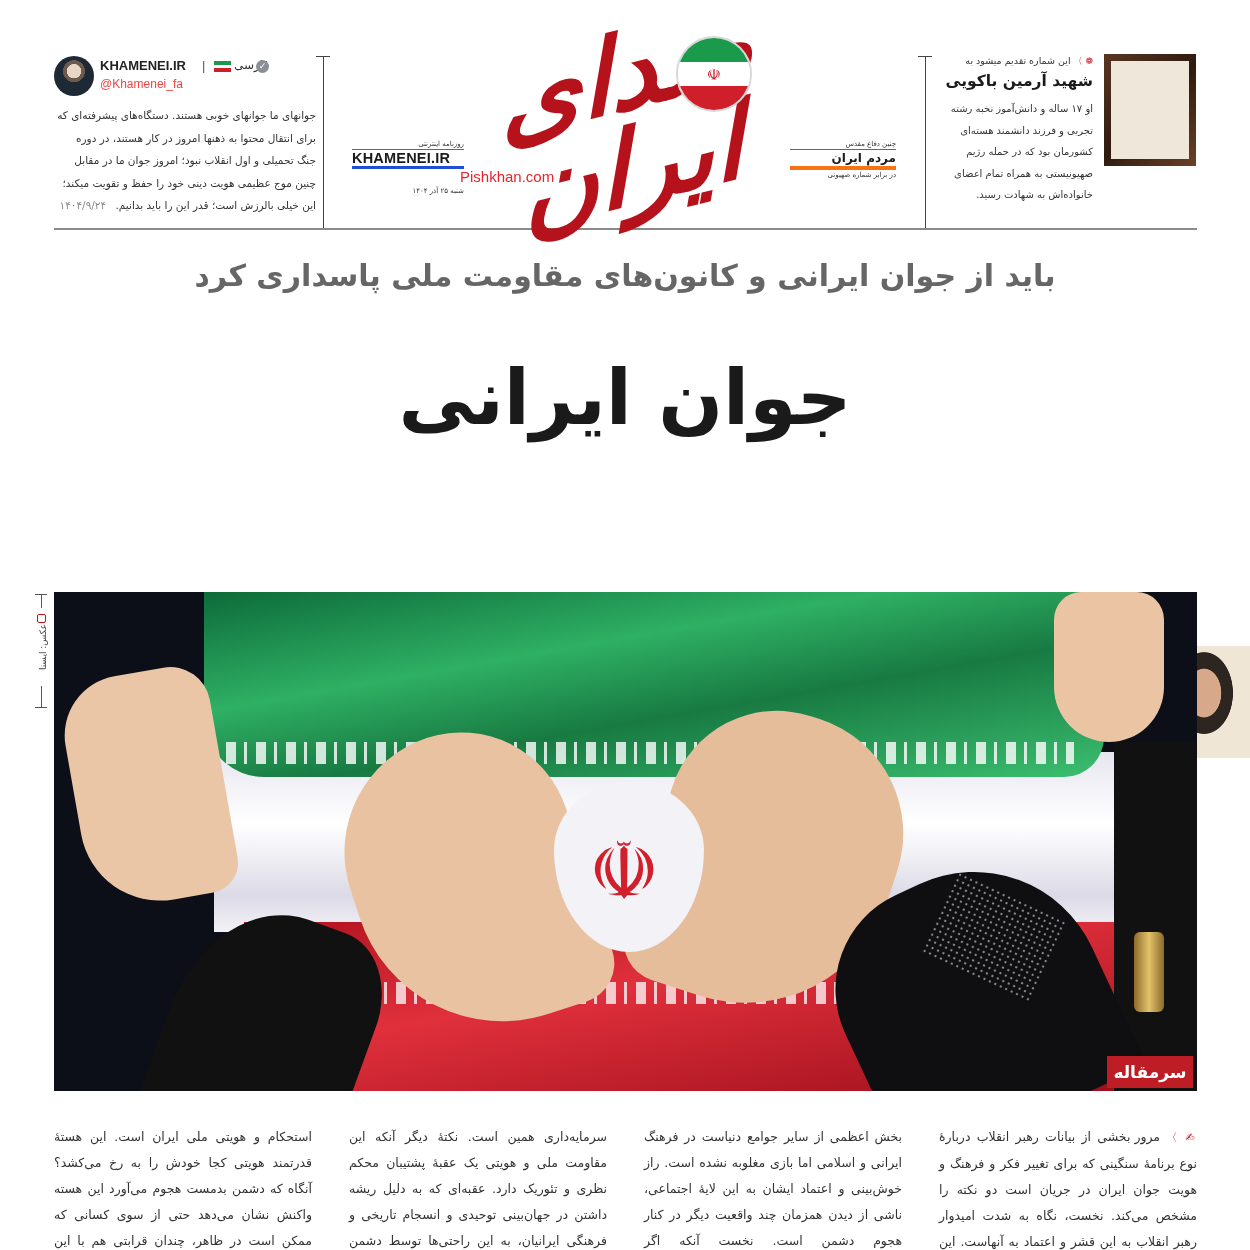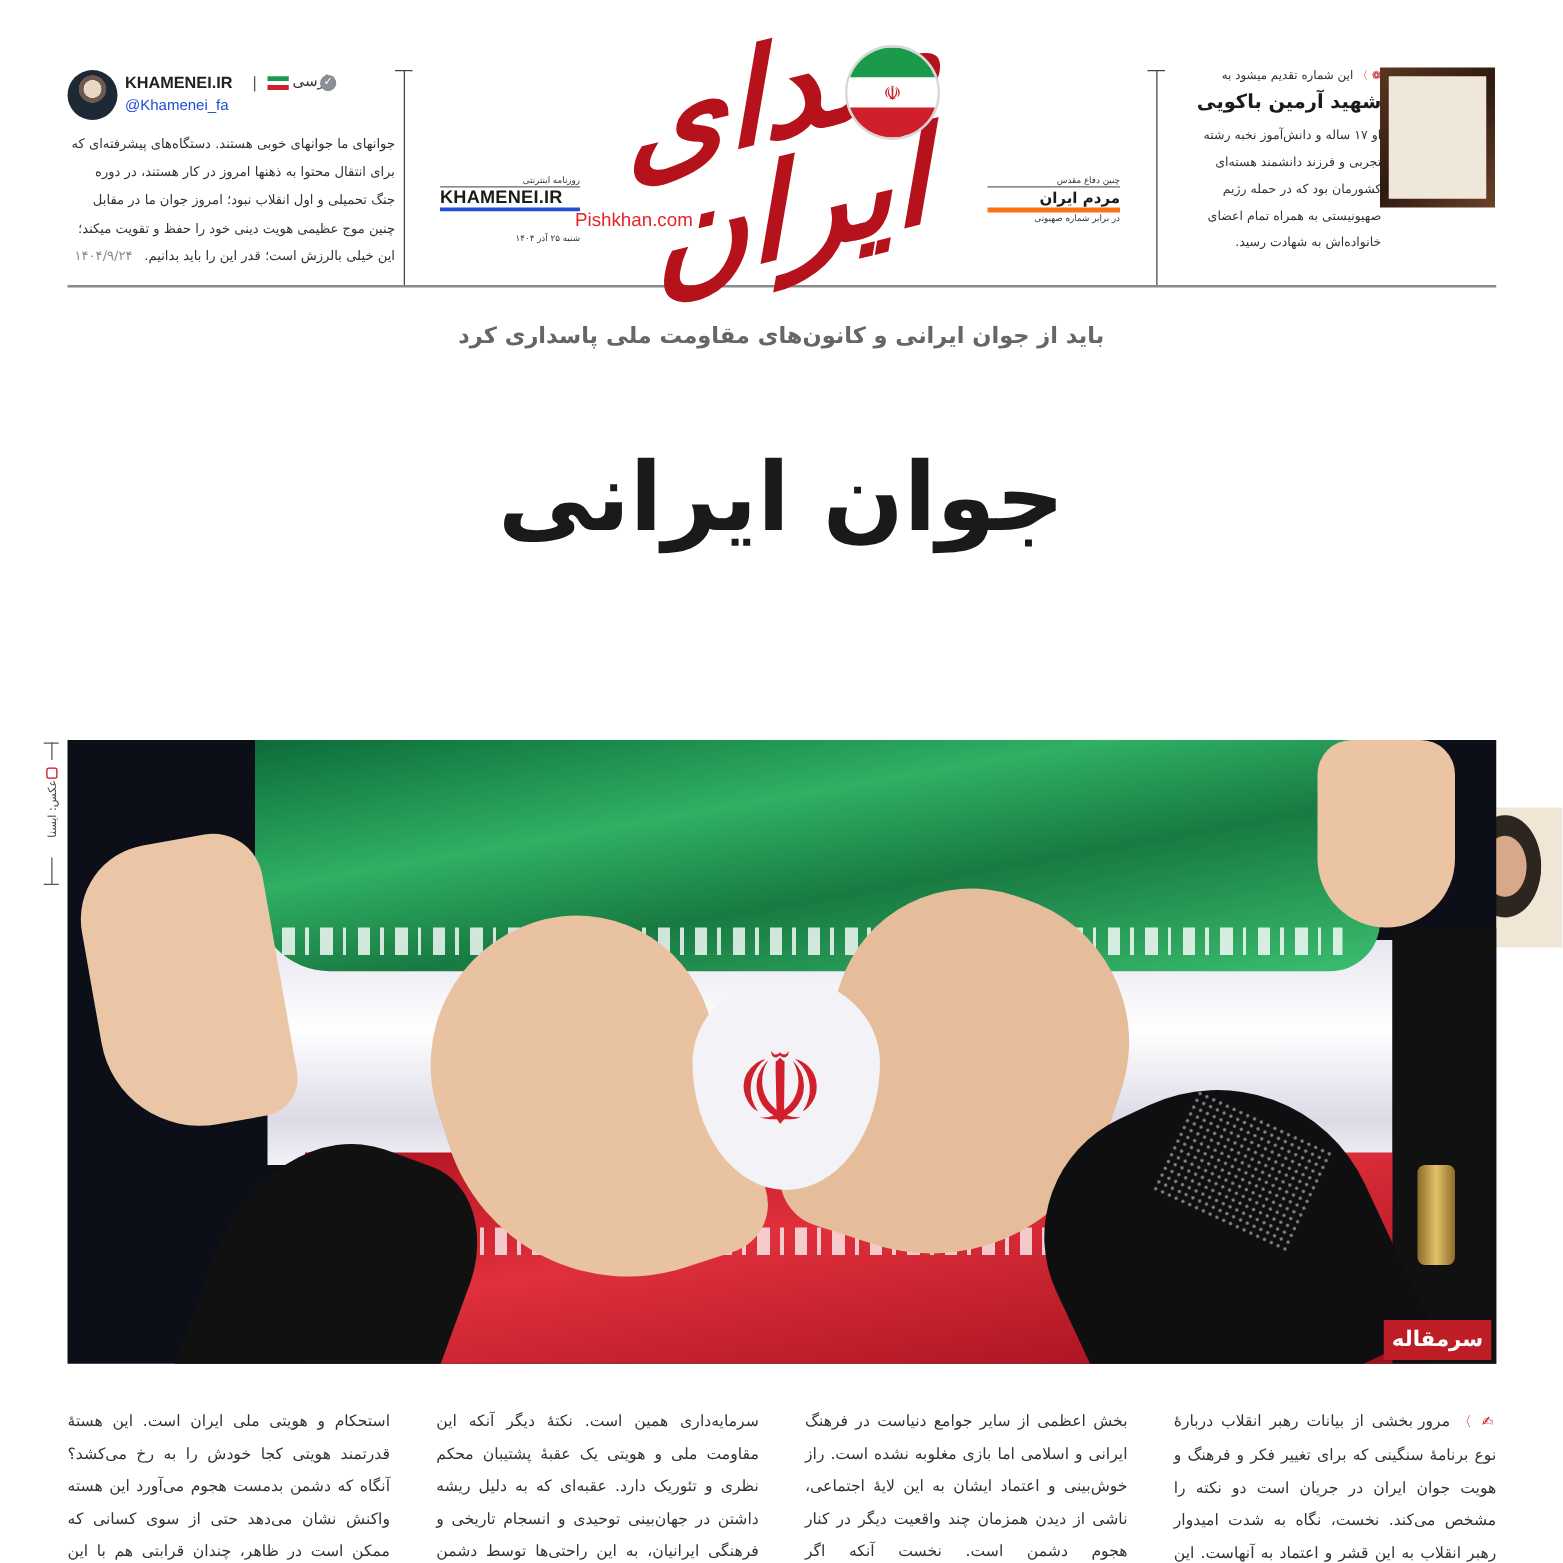--- a/index.html
+++ b/index.html
@@ -16,21 +16,21 @@
   .tweet { position: absolute; left: 54px; top: 54px; width: 262px; direction: rtl; }
   .tweet-head { position: absolute; left: 0; top: 0; width: 262px; height: 44px; direction: ltr; }
   .tweet-avatar { position: absolute; left: 0; top: 2px; width: 40px; height: 40px; border-radius: 50%;
     background: radial-gradient(circle at 50% 38%, #e7d7c4 0 22%, #6b5a4d 23% 34%, #1d2a36 35% 100%); }
   .tweet-name { position: absolute; left: 46px; top: 4px; font-family: "Liberation Sans", sans-serif; font-weight: 700; font-size: 13px; color: #222; }
   .tweet-sep { position: absolute; left: 148px; top: 4px; font-size: 13px; color: #555; font-family: "Liberation Sans", sans-serif; }
   .tweet-lang { position: absolute; left: 180px; top: 4px; font-size: 12px; color: #333; }
   .tweet-flag { position: absolute; left: 160px; top: 7px; width: 17px; height: 11px; }
   .tweet-flag span { display: block; height: 33.4%; }
   .tweet-verified { position: absolute; left: 202px; top: 6px; width: 13px; height: 13px; border-radius: 50%; background: #8a8f96; color: #fff; font-size: 9px; line-height: 13px; text-align: center; }
-  .tweet-handle { position: absolute; left: 46px; top: 23px; font-family: "Liberation Sans", sans-serif; font-size: 12px; color: #1d4ed8; }
+  .tweet-handle { position: absolute; left: 46px; top: 23px; font-family: "Liberation Sans", sans-serif; font-size: 12px; color: #ef4444; }
   .tweet-body { position: absolute; left: 0; top: 50px; width: 262px; text-align: right; font-size: 10.5px; line-height: 22.5px; color: #333; }
   .tweet-body .date { color: #888; margin-right: 6px; }
 
   
   .masthead { position: absolute; left: 460px; top: 30px; width: 330px; height: 205px; }
   .logo-text { position: absolute; left: 20px; top: 10px; width: 300px; height: 200px; direction: rtl; text-align: center;
     font-family: "DejaVu Serif", serif; font-weight: 700; font-style: italic; color: #b5121b; font-size: 96px; line-height: 96px; letter-spacing: -4px; transform: skewY(-10deg) rotate(-4deg); }
   .logo-text .l2 { display: block; font-size: 104px; margin-top: -16px; }
   .flag-badge { position: absolute; left: 216px; top: 6px; width: 76px; height: 76px; border-radius: 50%; overflow: hidden; border: 2px solid #d8d8d8; background: #fff; }
   .flag-badge .g { position: absolute; left: 0; top: 0; width: 100%; height: 34%; background: #1a9a4a; }
@@ -49,28 +49,28 @@
   .edition { position: absolute; left: 790px; top: 140px; width: 106px; direction: rtl; text-align: right; }
   .ed-top { font-size: 7px; color: #333; border-bottom: 1px solid #666; padding-bottom: 1px; }
   .ed-mid { font-size: 12px; font-weight: 700; color: #1b1b1b; line-height: 16px; border-bottom: 4px solid #f97316; }
   .ed-bot { font-size: 7px; color: #333; padding-top: 1px; }
 
   
   .martyr { position: absolute; left: 935px; top: 54px; width: 262px; }
   .martyr-frame { position: absolute; left: 169px; top: 0; width: 92px; height: 112px; background: linear-gradient(135deg, #5a3621, #2e1a0f 50%, #6b4128); padding: 7px; }
   .martyr-frame .mat { width: 100%; height: 100%; background: #efe8da; padding: 4px; }
   .martyr-frame .photo { width: 100%; height: 100%; background: radial-gradient(ellipse at 50% 42%, #d7a98a 0 26%, #2d2520 27% 44%, #f0e6d6 45% 100%); }
-  .martyr-text { position: absolute; left: 12px; top: 0; width: 158px; direction: rtl; text-align: right; }
+  .martyr-text { position: absolute; left: 0; top: 0; width: 158px; direction: rtl; text-align: right; }
   .martyr-kicker { font-size: 9.5px; color: #333; line-height: 14px; }
   .martyr-kicker .ico { color: #c2121c; font-size: 9px; }
   .martyr-name { font-size: 15.5px; font-weight: 700; color: #1b1b1b; line-height: 26px; text-align: right; }
   .martyr-bio { font-size: 10px; line-height: 21.5px; color: #333; margin-top: 4px; }
 
   
-  .kicker { position: absolute; left: 0; top: 258px; width: 1250px; text-align: center; direction: rtl; font-size: 18px; color: #666; font-weight: 700; }
+  .kicker { position: absolute; left: 0; top: 258px; width: 1250px; text-align: center; direction: rtl; font-size: 30px; color: #666; font-weight: 700; }
   .headline { position: absolute; left: 0; top: 348px; width: 1250px; text-align: center; direction: rtl; font-weight: 700; color: #1a1a1a; font-family: "DejaVu Sans", sans-serif; letter-spacing: -3px; }
   .headline .line1 { display: block; font-size: 76px; line-height: 100px; }
   .headline .line2 { display: block; font-size: 78px; line-height: 104px; }
 
   
   .photo-credit { position: absolute; left: 34px; top: 594px; width: 16px; height: 114px; }
   .photo-credit .bar { position: absolute; left: 7px; width: 1px; background: #555; }
   .photo-credit .tick { position: absolute; left: 1px; width: 12px; height: 1px; background: #555; }
   .photo-credit .txt { position: absolute; left: -36px; top: 48px; width: 90px; text-align: center; transform: rotate(-90deg); font-size: 9px; color: #444; direction: rtl; }
   .photo-credit .cam { position: absolute; left: 3px; top: 20px; width: 9px; height: 9px; border: 1px solid #c2121c; border-radius: 2px; }

